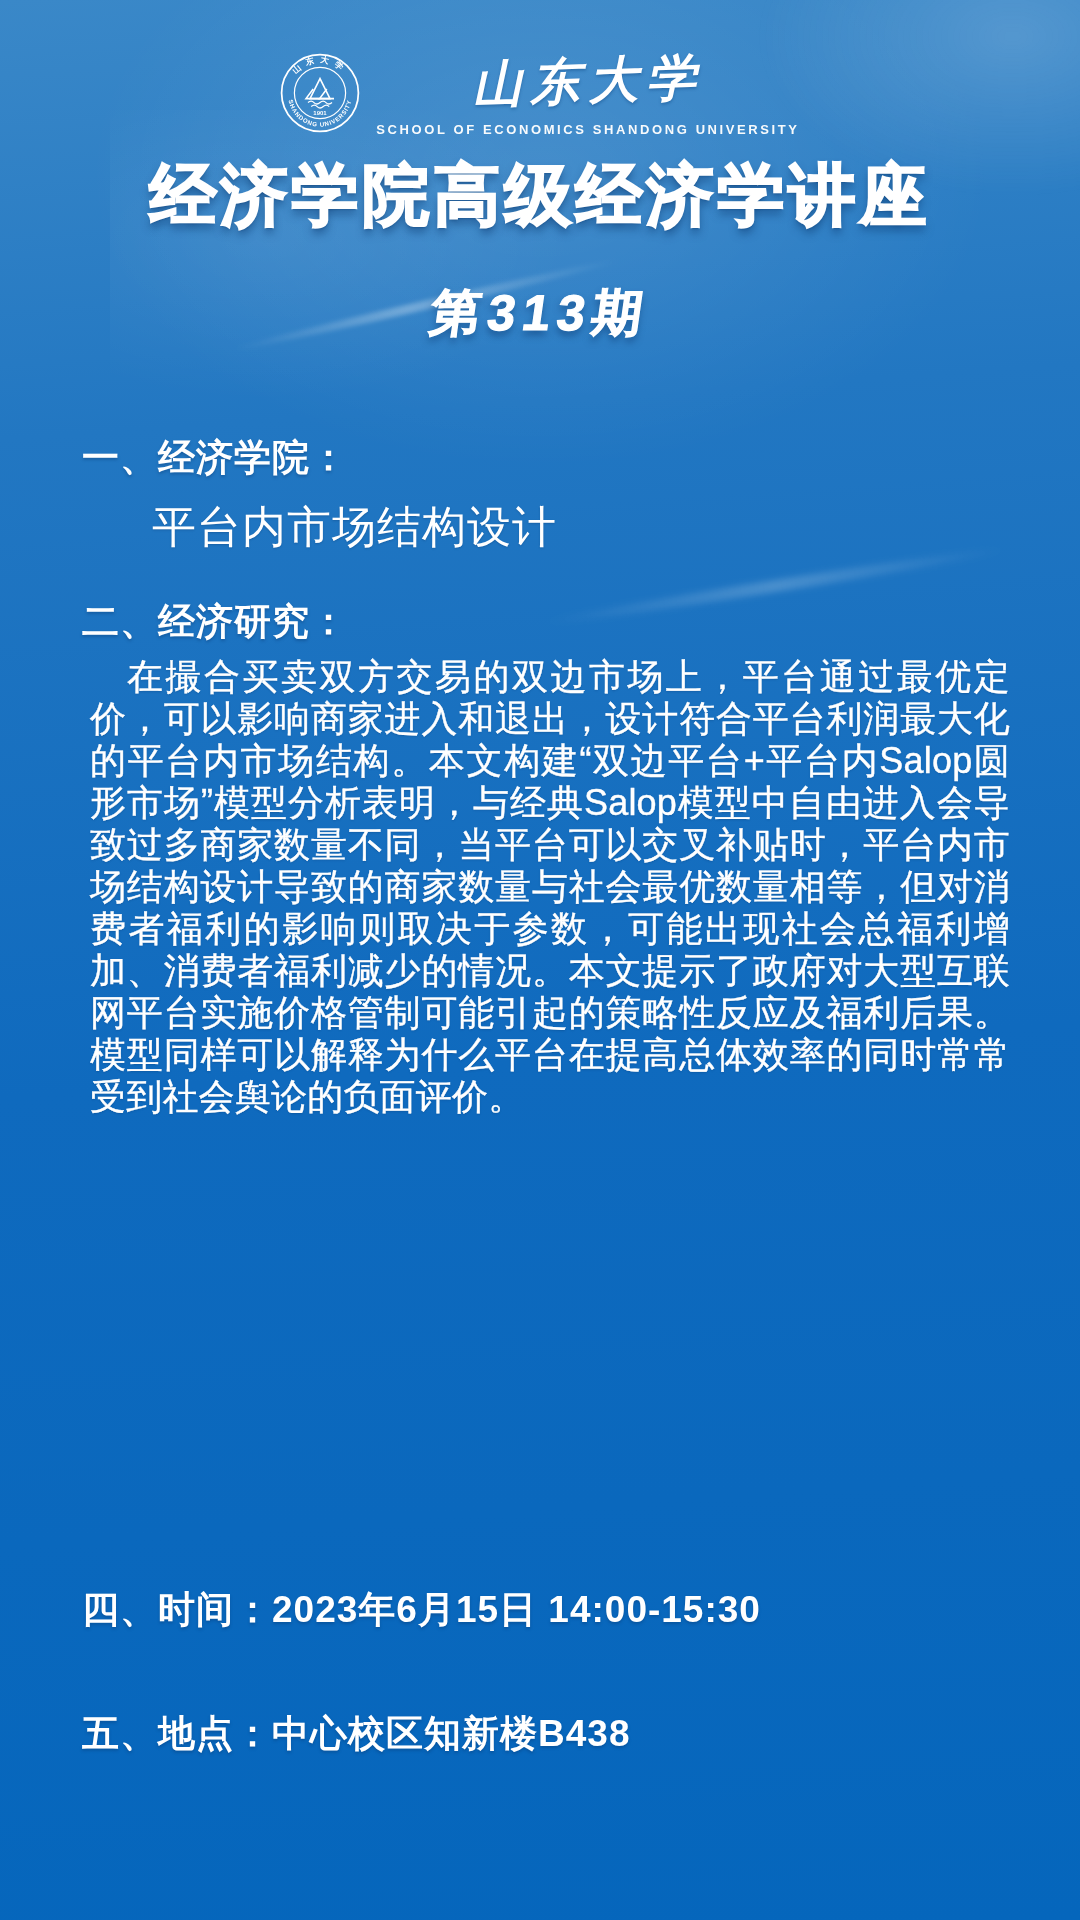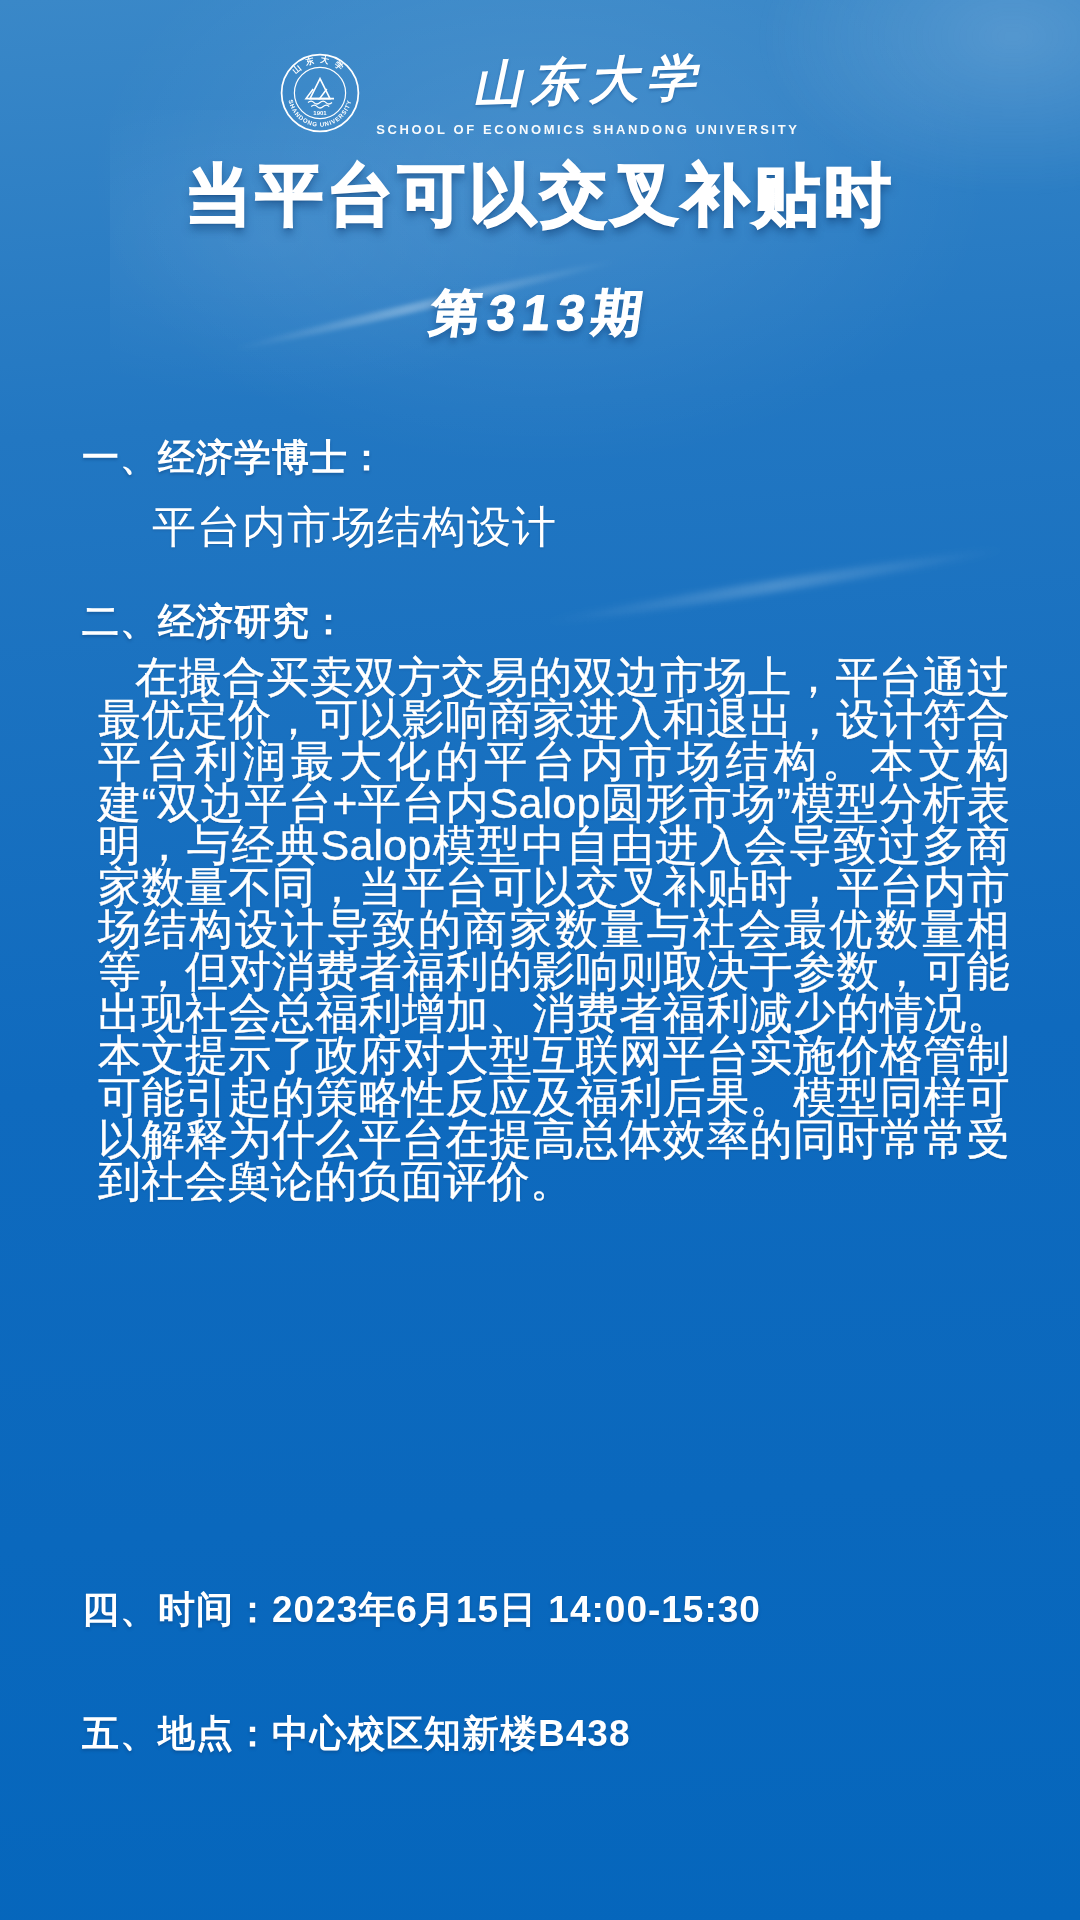--- a/index.html
+++ b/index.html
@@ -69,21 +69,21 @@
   .sec { position: absolute; left: 82px; right: 70px; }
   .sec-heading {
     margin: 0; font-size: 37px; font-weight: 900; letter-spacing: 1px; line-height: 1.2;
     text-shadow: 0 2px 3px rgba(9,52,105,0.35);
   }
   .topic-body {
     margin: 18px 0 0 70px; font-size: 44px; letter-spacing: 1px;
     text-shadow: 0 1px 2px rgba(9,52,105,0.3);
   }
   .para {
-    margin: 12px 0 0 16px; font-size: 43px; line-height: 42px; letter-spacing: 0.2px;
+    margin: 12px 0 0 8px; font-size: 36px; line-height: 42px; letter-spacing: 0.2px;
     text-align: justify; text-indent: 37px;
     -webkit-text-stroke: 0.4px #ffffff;
     text-shadow: 0 1px 2px rgba(9,52,105,0.3);
   }
   .sec-topic   { top: 436px; }
   .sec-content { top: 600px; }
   .sec-speaker { top: 1158px; }
   .sec-time    { top: 1588px; }
   .sec-venue   { top: 1712px; }
 </style>
@@ -119,26 +119,26 @@
       </text>
     </svg>
     <div class="logo-text">
       <div class="logo-names">
         <span class="uni-calli">山东大学</span>
       </div>
       <div class="school-en">SCHOOL OF ECONOMICS SHANDONG UNIVERSITY</div>
     </div>
   </header>
 
-  <h1 class="main-title">当平台可以交叉补贴时</h1>
+  <h1 class="main-title">经济学院高级经济学讲座</h1>
 
   <div class="issue">第313期</div>
 
   <section class="sec sec-topic">
-    <h2 class="sec-heading">一、经济学博士：</h2>
+    <h2 class="sec-heading">一、经济学院：</h2>
     <p class="topic-body">平台内市场结构设计</p>
   </section>
 
   <section class="sec sec-content">
     <h2 class="sec-heading">二、经济研究：</h2>
     <p class="para">在撮合买卖双方交易的双边市场上，平台通过最优定价，可以影响商家进入和退出，设计符合平台利润最大化的平台内市场结构。本文构建“双边平台+平台内Salop圆形市场”模型分析表明，与经典Salop模型中自由进入会导致过多商家数量不同，当平台可以交叉补贴时，平台内市场结构设计导致的商家数量与社会最优数量相等，但对消费者福利的影响则取决于参数，可能出现社会总福利增加、消费者福利减少的情况。本文提示了政府对大型互联网平台实施价格管制可能引起的策略性反应及福利后果。模型同样可以解释为什么平台在提高总体效率的同时常常受到社会舆论的负面评价。</p>
   </section>
 
   <section class="sec sec-speaker">
   </section>

